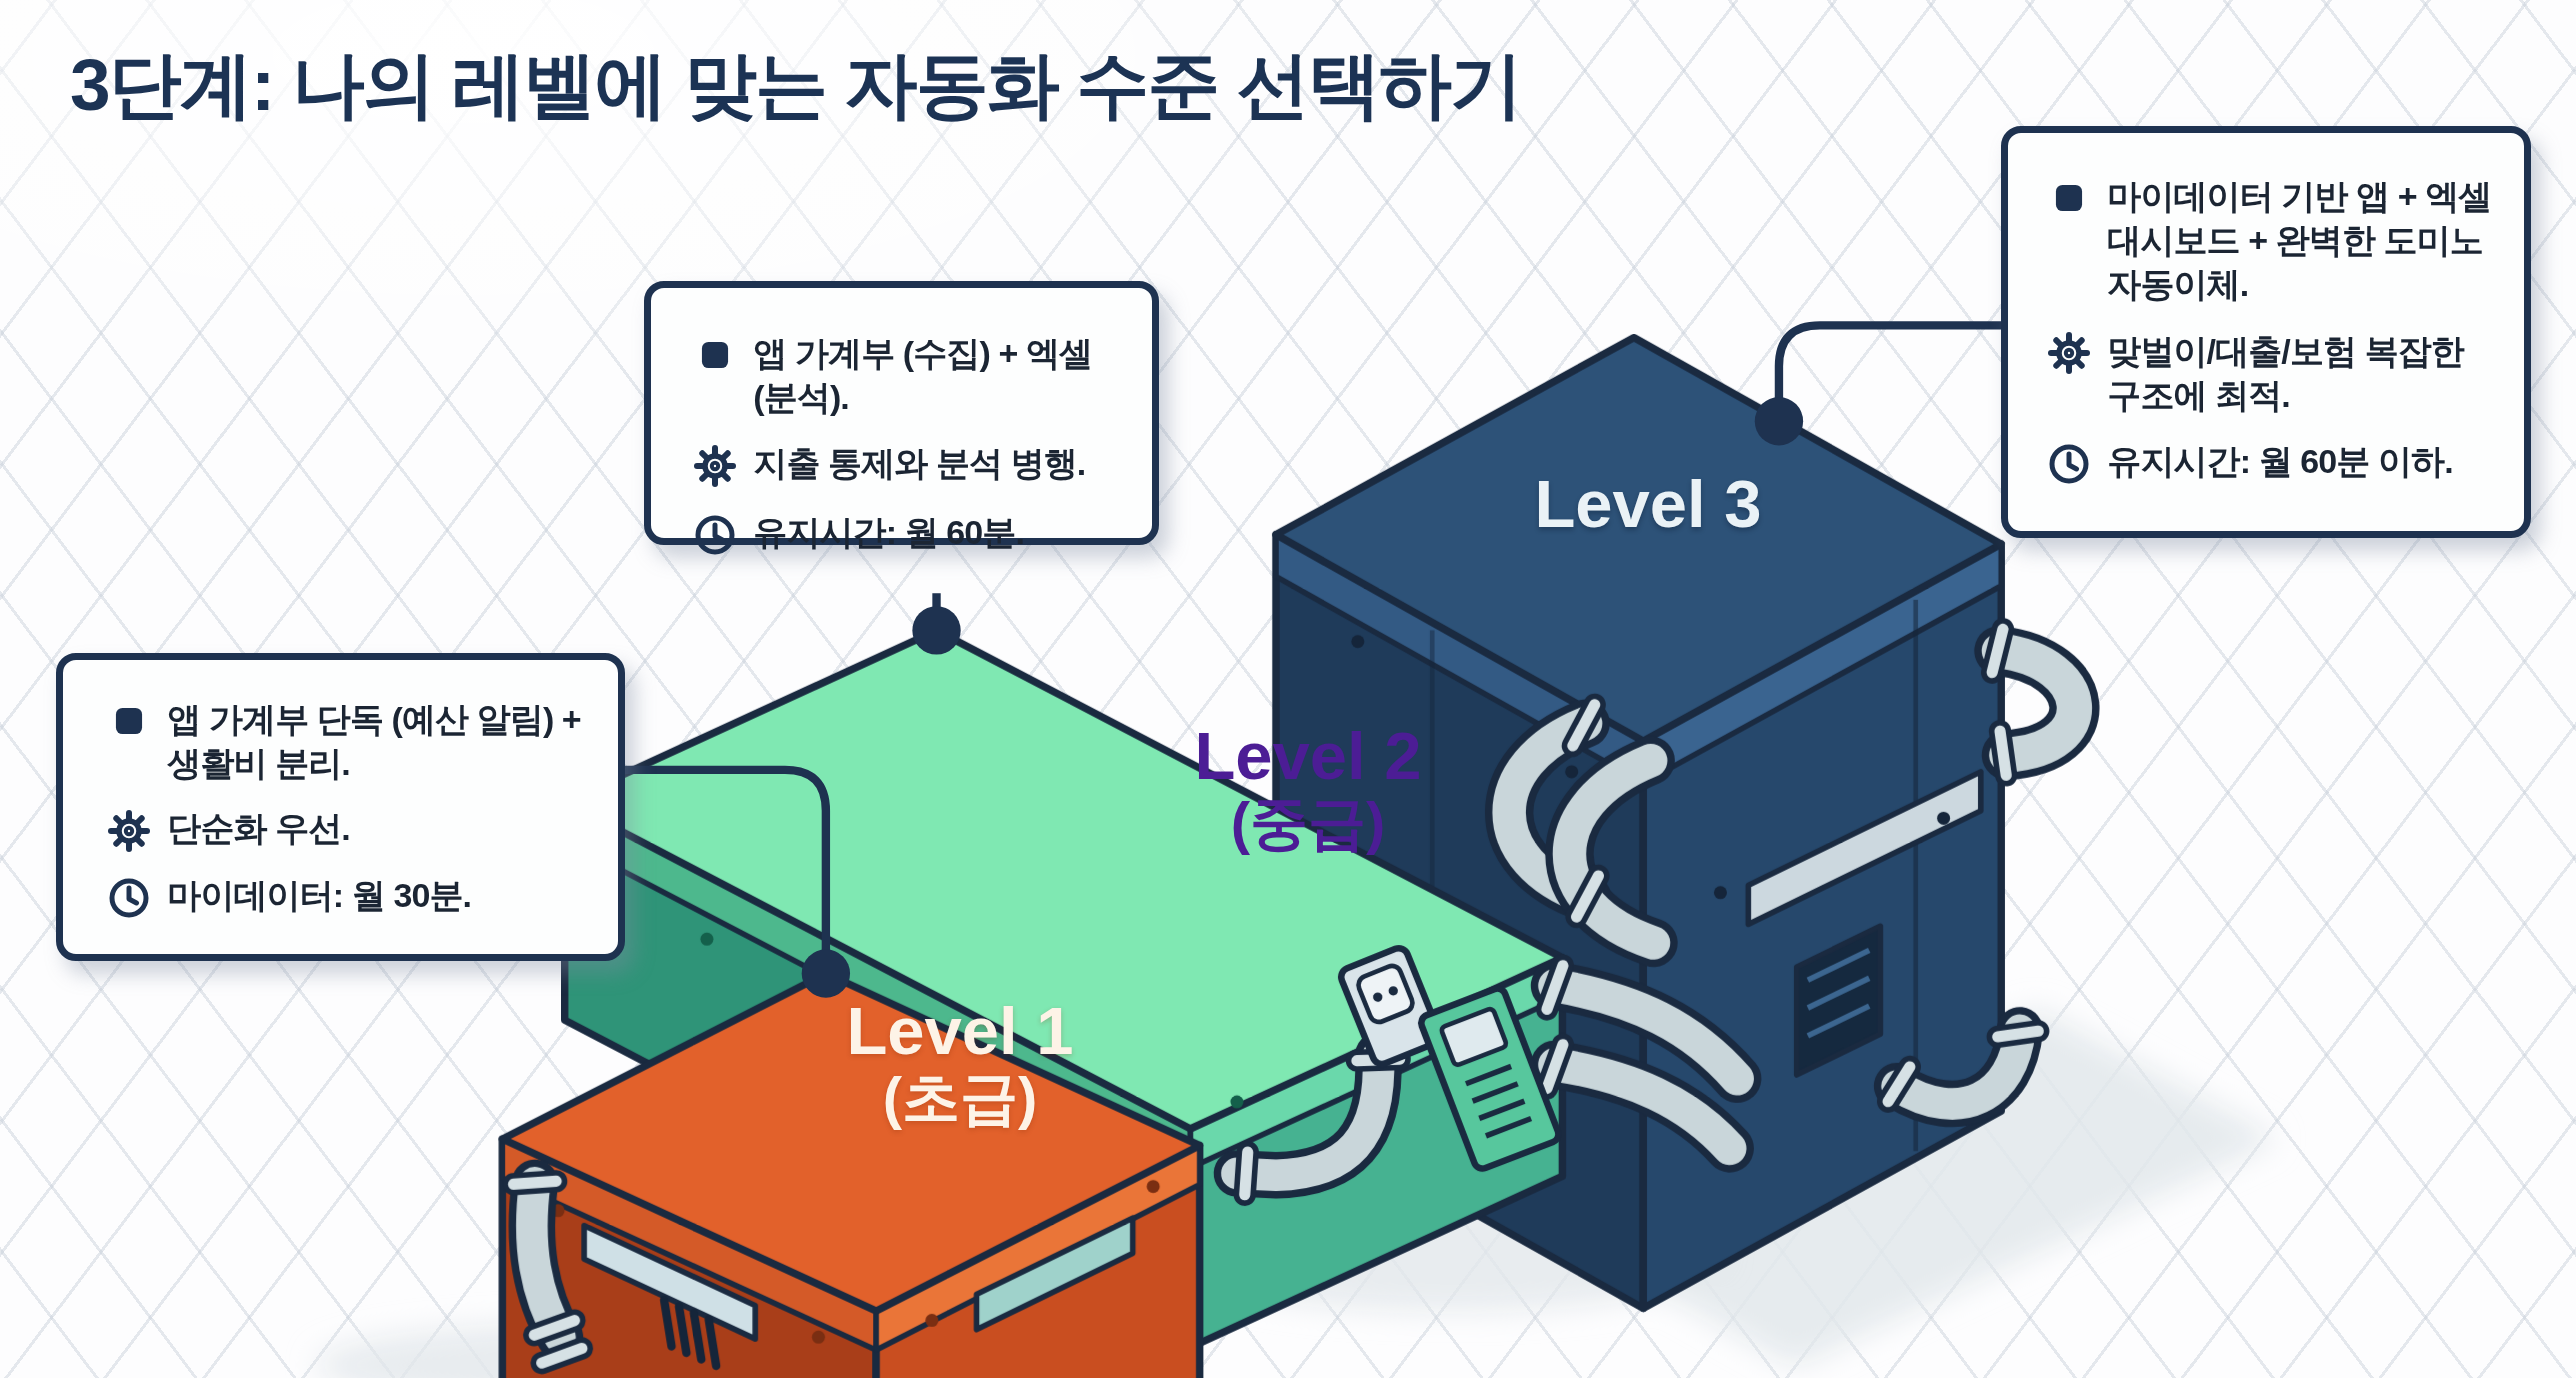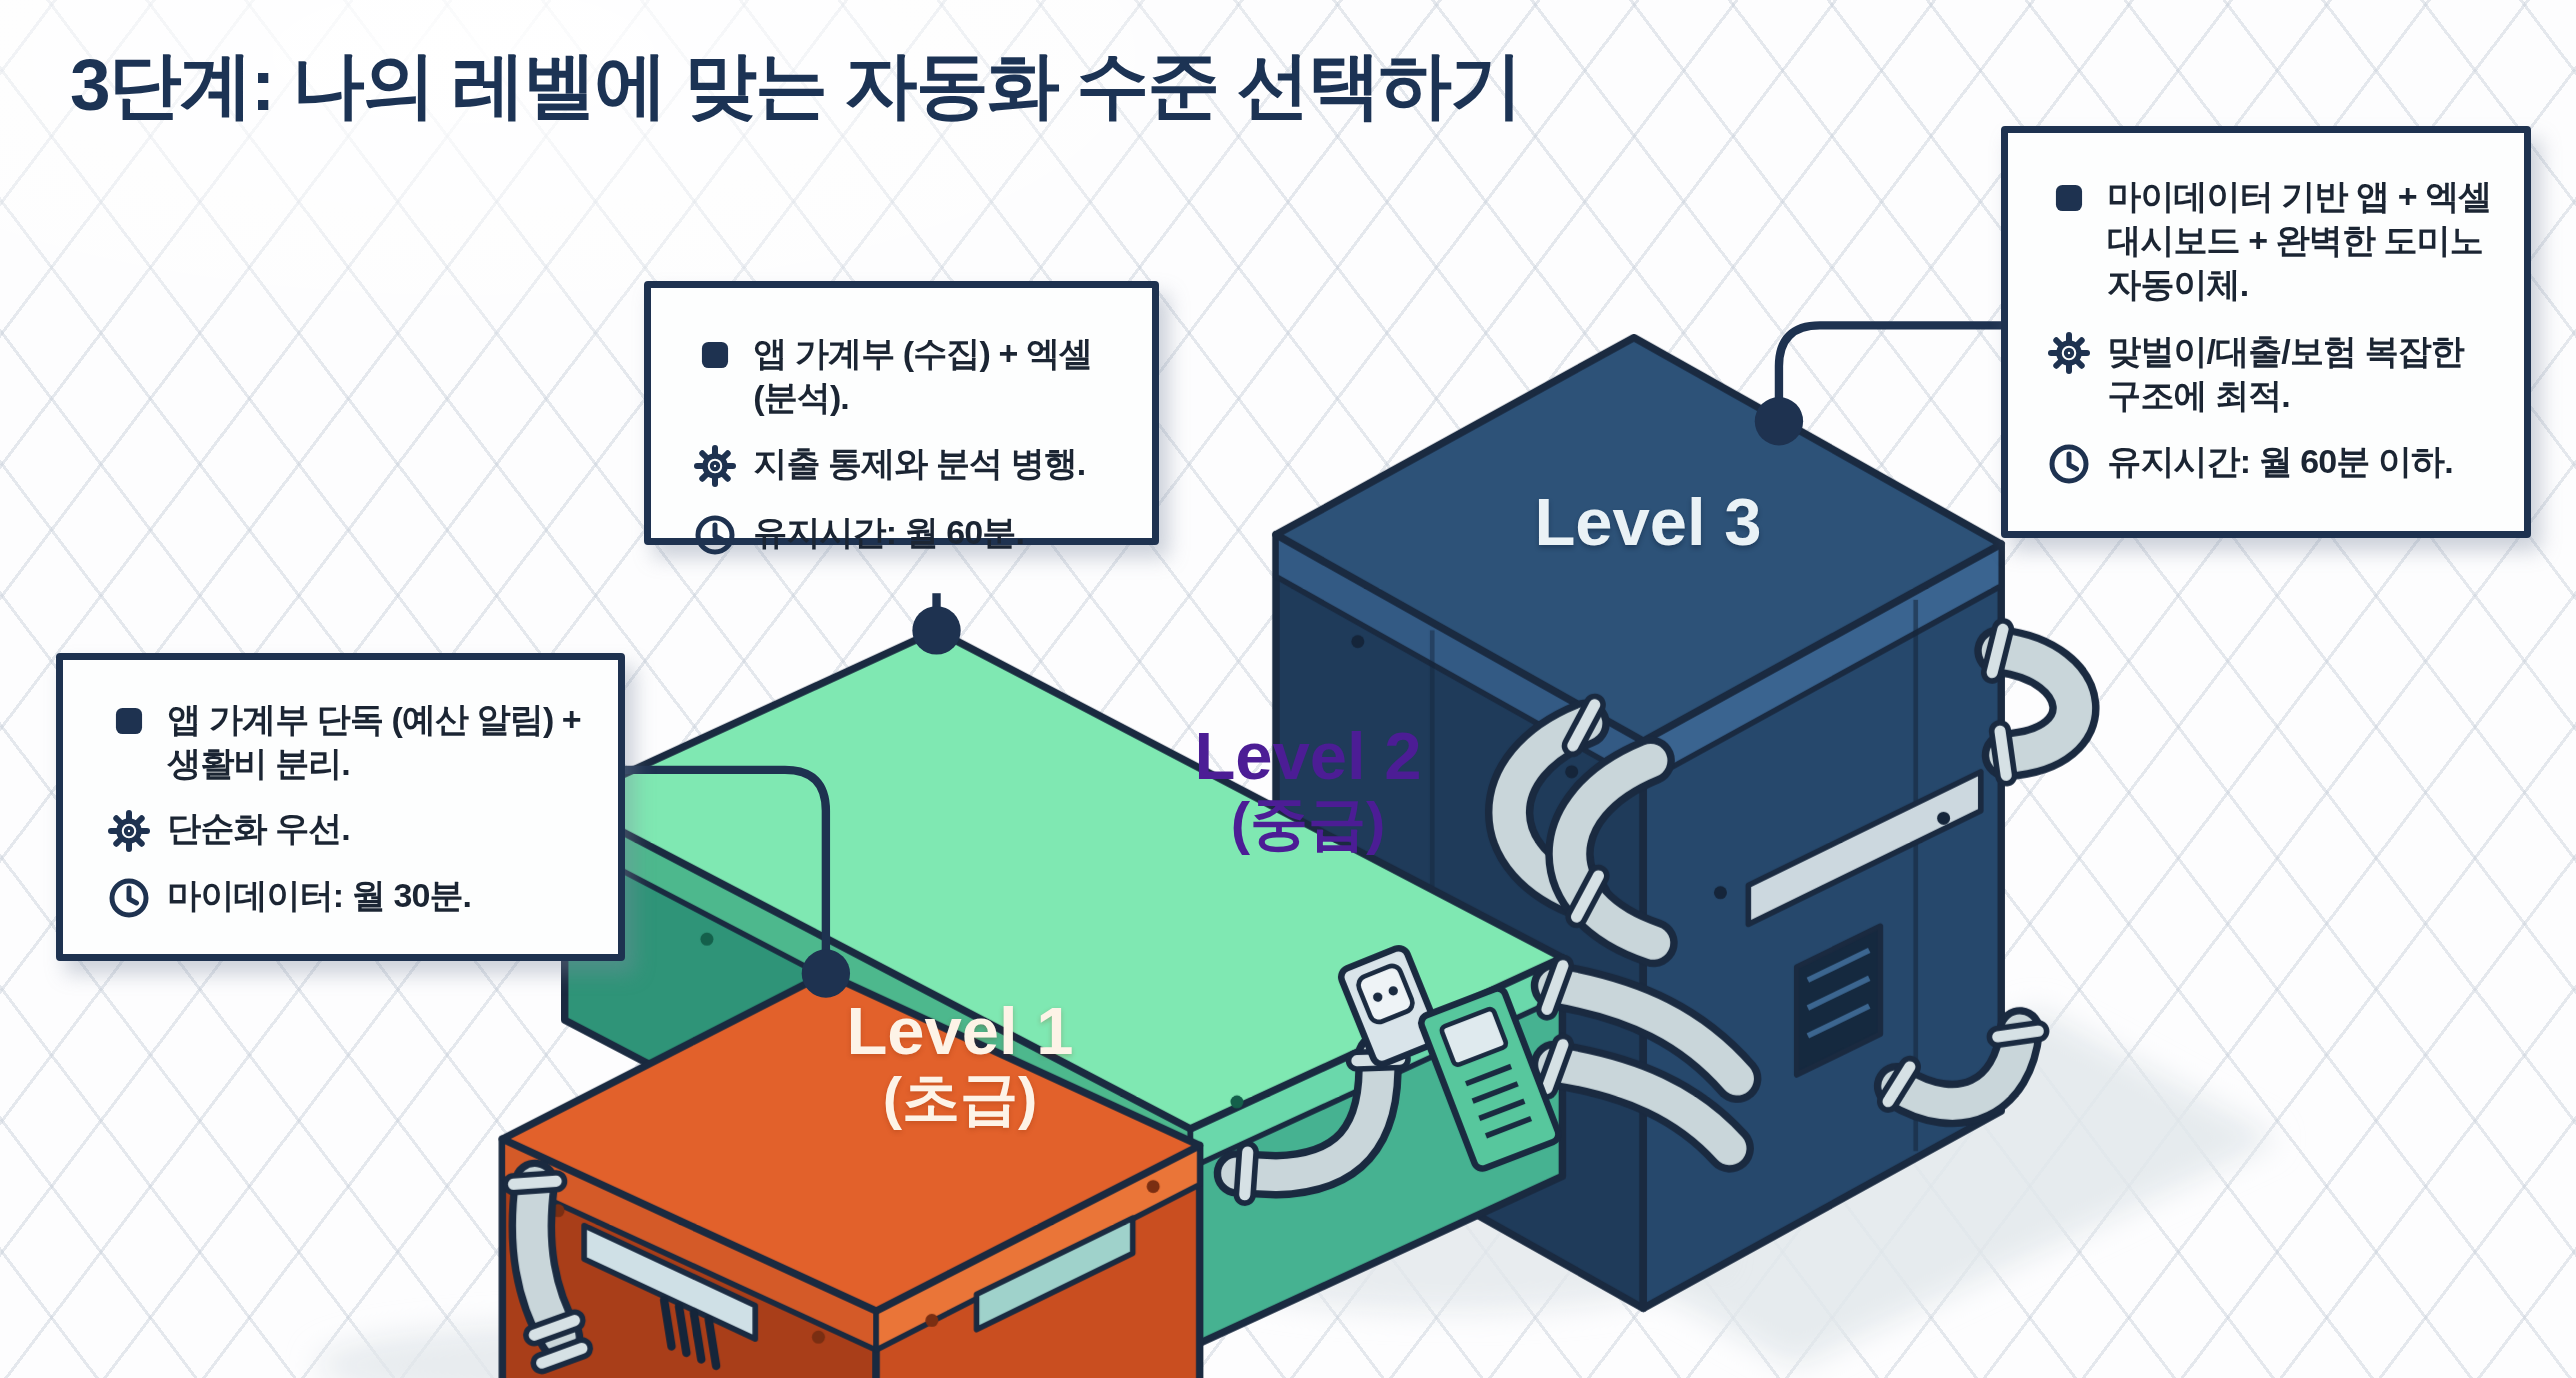--- a/index.html
+++ b/index.html
@@ -13,21 +13,21 @@
       repeating-linear-gradient(-53deg, transparent 0, transparent 76px, rgba(198,206,216,.45) 76px, rgba(198,206,216,.45) 79px);
   }
   .stage{position:absolute;inset:0;}
   svg.scene{position:absolute;left:0;top:0;}
   .title{
     position:absolute;left:54px;top:20.5px;margin:16px;
     font-size:73px;font-weight:800;letter-spacing:-1.9px;
     color:#1c3354;white-space:nowrap;
   }
   .callout{
-    position:absolute;background:#fdfefe;border:7.4px solid #1e3250;border-radius:4px;
+    position:absolute;background:#fdfefe;border:7.4px solid #1e3250;border-radius:20px;
     box-shadow:9.3px 13px 20.5px rgba(125,140,160,.38);
     box-sizing:border-box;display:flex;flex-direction:column;
   }
   .callout .row{display:grid;grid-template-columns:58px 1fr;align-items:start;column-gap:9.3px;}
   .callout .ic{display:flex;justify-content:center;padding-top:2.8px;}
   .callout p{
     margin:0;font-size:34px;font-weight:700;line-height:1.30;letter-spacing:-0.9px;
     color:#1b2533;word-break:keep-all;
   }
   #callout-1{left:56px;top:653px;width:569px;height:308px;padding:37px 24px 26px 37px;gap:20.5px;}
@@ -36,21 +36,21 @@
   .sq-icon{width:28px;height:28px;margin-top:7.4px;}
   .gear-icon svg,.clock-icon svg{width:44px;height:44px;}
   .box-label{
     position:absolute;transform:translate(-50%,-50%);text-align:center;
     font-weight:800;white-space:nowrap;line-height:1.08;
   }
   .box-label .lv{font-size:67px;}
   .box-label .gr{font-size:58px;}
   #label-1{left:960px;top:1062px;color:#fdf3e7;text-shadow:0 2.8px 5.6px rgba(120,40,0,.25);}
   #label-2{left:1308px;top:787px;color:#4c1d95;}
-  #label-3{left:1648px;top:522px;color:#eaf2f6;text-shadow:0 2.8px 5.6px rgba(0,15,35,.3);}
+  #label-3{left:1648px;top:504px;color:#eaf2f6;text-shadow:0 2.8px 5.6px rgba(0,15,35,.3);}
 </style>
 </head>
 <body>
 
 <svg width="0" height="0" style="position:absolute" aria-hidden="true">
   <defs>
     <g id="gear-sym" fill="none" stroke="#1e3250" stroke-width="6" stroke-linecap="round">
       <circle cx="22" cy="22" r="10" stroke-width="5.5"></circle>
       <circle cx="22" cy="22" r="3.2" stroke-width="4"></circle>
       <line x1="34" y1="22" x2="40" y2="22"></line>

